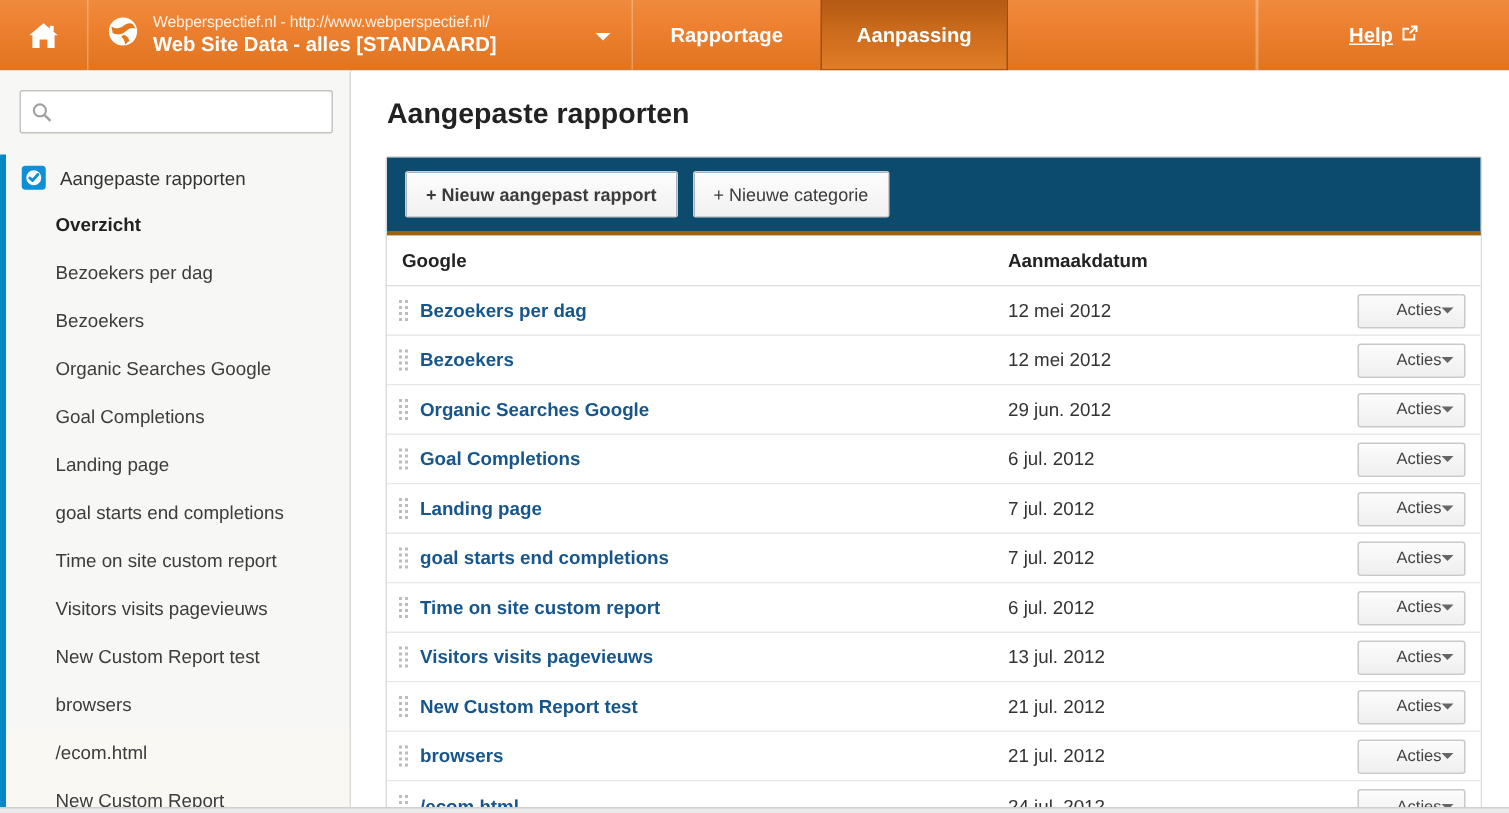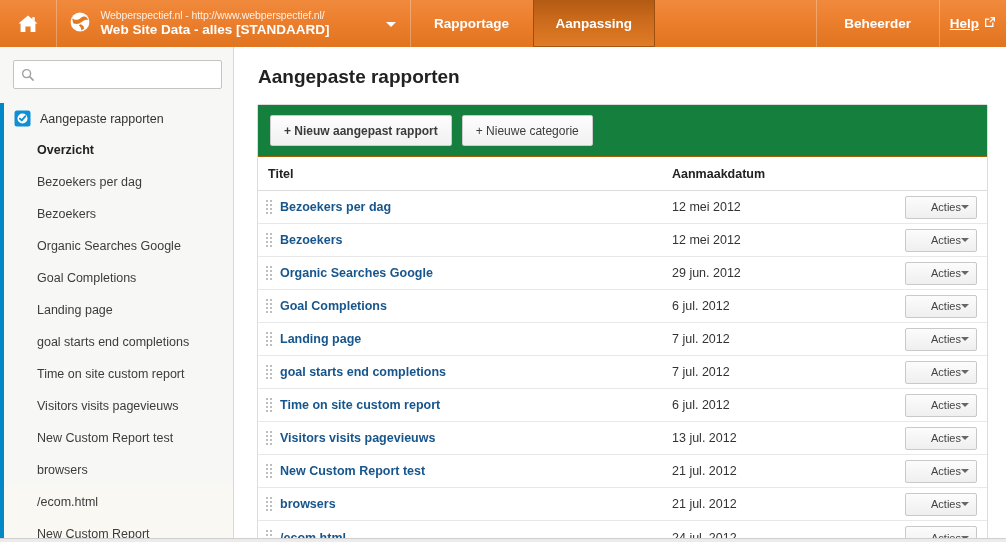--- a/index.html
+++ b/index.html
@@ -156,22 +156,22 @@
 
   #panel {
     margin: 16px 18px 0 22px;
     border: 1px solid #dcdcdc;
     border-radius: 2px;
     background: #ffffff;
   }
 
   #toolbar {
     height: 52px;
-    background: #15803d;
-    border-bottom: 1px solid #a16207;
+    background: #0c4a6e;
+    border-bottom: 3px solid #a16207;
     display: flex; align-items: center;
     padding-left: 12px;
   }
   .tb-btn {
     height: 31px;
     padding: 0 13px;
     display: flex; align-items: center;
     background: linear-gradient(to bottom, #fdfdfd 0%, #f1f1f1 100%);
     border: 1px solid #cccccc;
     border-radius: 2px;
@@ -306,23 +306,20 @@
   <div class="navtab" id="tab-aanpassing">
     <span>Aanpassing</span>
   </div>
 
   <div class="navtab" id="tab-blank">
     <span></span>
   </div>
 
   <div class="tb-sep"></div>
 
-  <div class="navtab" id="tab-beheerder">
-    <span>Beheerder</span>
-  </div>
 
   <div class="tb-sep"></div>
 
   <div class="navtab" id="tab-help">
     <span class="lbl">Help</span>
     <span>
       <svg width="12" height="12" viewBox="0 0 12 12">
         <path d="M1 2.5 L1 11 L9.5 11 L9.5 6.6 L8.2 6.6 L8.2 9.7 L2.3 9.7 L2.3 3.8 L5.4 3.8 L5.4 2.5 Z" fill="#ffffff"></path>
         <path d="M6.6 1 L11 1 L11 5.4 L9.7 5.4 L9.7 3.2 L6.3 6.6 L5.4 5.7 L8.8 2.3 L6.6 2.3 Z" fill="#ffffff"></path>
       </svg>
@@ -419,21 +416,21 @@
   <div id="page-title">Aangepaste rapporten</div>
 
   <div id="panel">
 
     <div id="toolbar">
       <button class="tb-btn" id="btn-new-report">+ Nieuw aangepast rapport</button>
       <button class="tb-btn" id="btn-new-category">+ Nieuwe categorie</button>
     </div>
 
     <div id="thead">
-      <div class="th col-title">Titel</div>
+      <div class="th col-title">Google</div>
       <div class="th col-date">Aanmaakdatum</div>
       <div class="th col-act"></div>
     </div>
 
     <div id="tbody">
         <div class="trow">
           <div class="cell-title">
             <span class="drag-handle">
               <i></i>
               <i></i>

